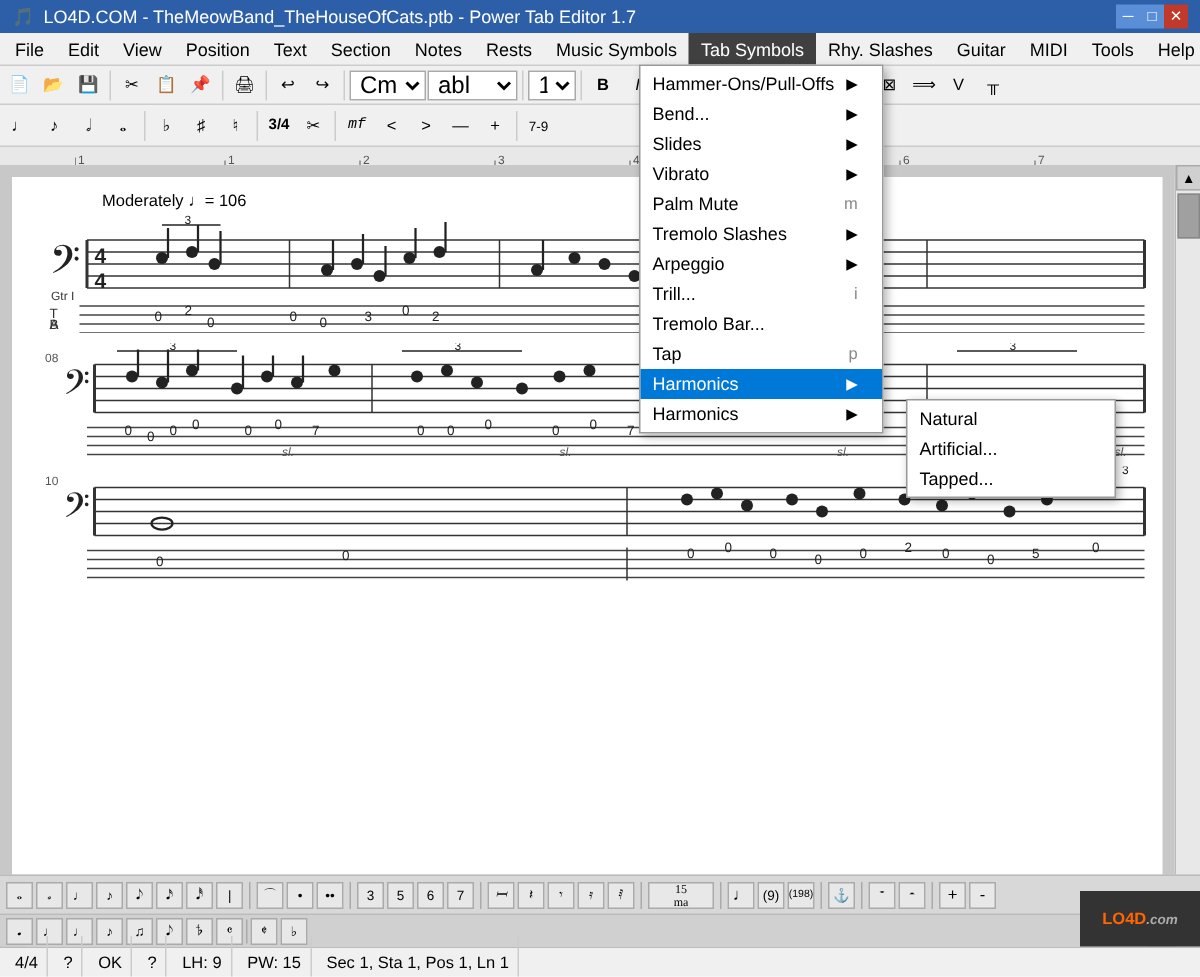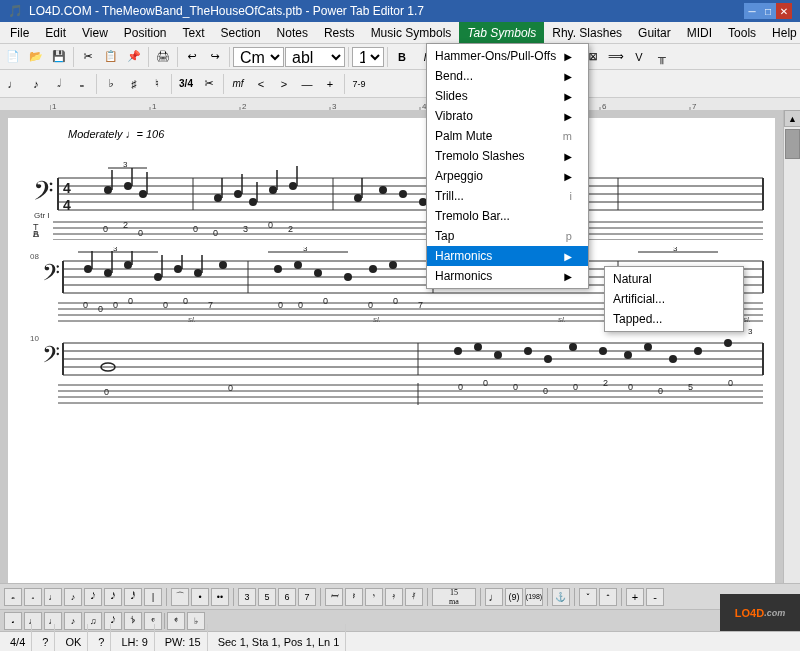--- a/index.html
+++ b/index.html
@@ -45,21 +45,21 @@
     }
     .menu-item {
       padding: 2px 8px;
       cursor: pointer;
       white-space: nowrap;
       height: 22px;
       display: flex;
       align-items: center;
       font-size: 12px;
     }
-    .menu-item.active { background: #15803d; color: white; font-style: italic; }
+    .menu-item.active { background: #404040; color: white; }
 
     
     .toolbar {
       background: #f0f0f0;
       height: 26px;
       display: flex;
       align-items: center;
       border-bottom: 1px solid #ccc;
       padding: 1px 2px;
       gap: 1px;
@@ -352,21 +352,21 @@
   <button class="toolbar-btn">𝅗𝅥</button>
   <button class="toolbar-btn">𝅝</button>
   <div class="toolbar-sep"></div>
   <button class="toolbar-btn">♭</button>
   <button class="toolbar-btn">♯</button>
   <button class="toolbar-btn">♮</button>
   <div class="toolbar-sep"></div>
   <button class="toolbar-btn" style="font-size:10px; font-weight:bold;">3/4</button>
   <button class="toolbar-btn">✂</button>
   <div class="toolbar-sep"></div>
-  <button class="toolbar-btn" style="font-size:10px; font-style:italic;">mf</button>
+  <button class="toolbar-btn" style="font-size:10px; font-style:italic;font-family:Liberation Mono, monospace;">mf</button>
   <button class="toolbar-btn">&lt;</button>
   <button class="toolbar-btn">&gt;</button>
   <button class="toolbar-btn">—</button>
   <button class="toolbar-btn">+</button>
   <div class="toolbar-sep"></div>
   <button class="toolbar-btn" style="font-size:9px;">7-9</button>
 </div>
 
 <div id="ruler">
   <svg width="760" height="14">
@@ -390,21 +390,21 @@
     <text x="642" y="10" font-size="8" fill="#555">7</text>
     <line x1="730" y1="8" x2="730" y2="12" stroke="#888" stroke-width="1"></line>
     <text x="732" y="10" font-size="8" fill="#555">8</text>
   </svg>
 </div>
 
 <div id="main-area">
 
   <div id="score-paper">
 
-    <div style="font-size:11px; font-style:italic; margin-bottom:20px; margin-left:40px;">Moderately ♩= 106</div>
+    <div style="font-size:11px; margin-bottom:2px; margin-left:40px;">Moderately ♩= 106</div>
 
     <div class="staff-row">
       <svg width="740" height="80">
 
         <text x="5" y="45" font-size="32" fill="#222" font-family="serif">𝄢</text>
 
         <line x1="30" y1="18" x2="735" y2="18" stroke="#333" stroke-width="1"></line>
         <line x1="30" y1="26" x2="735" y2="26" stroke="#333" stroke-width="1"></line>
         <line x1="30" y1="34" x2="735" y2="34" stroke="#333" stroke-width="1"></line>
         <line x1="30" y1="42" x2="735" y2="42" stroke="#333" stroke-width="1"></line>

